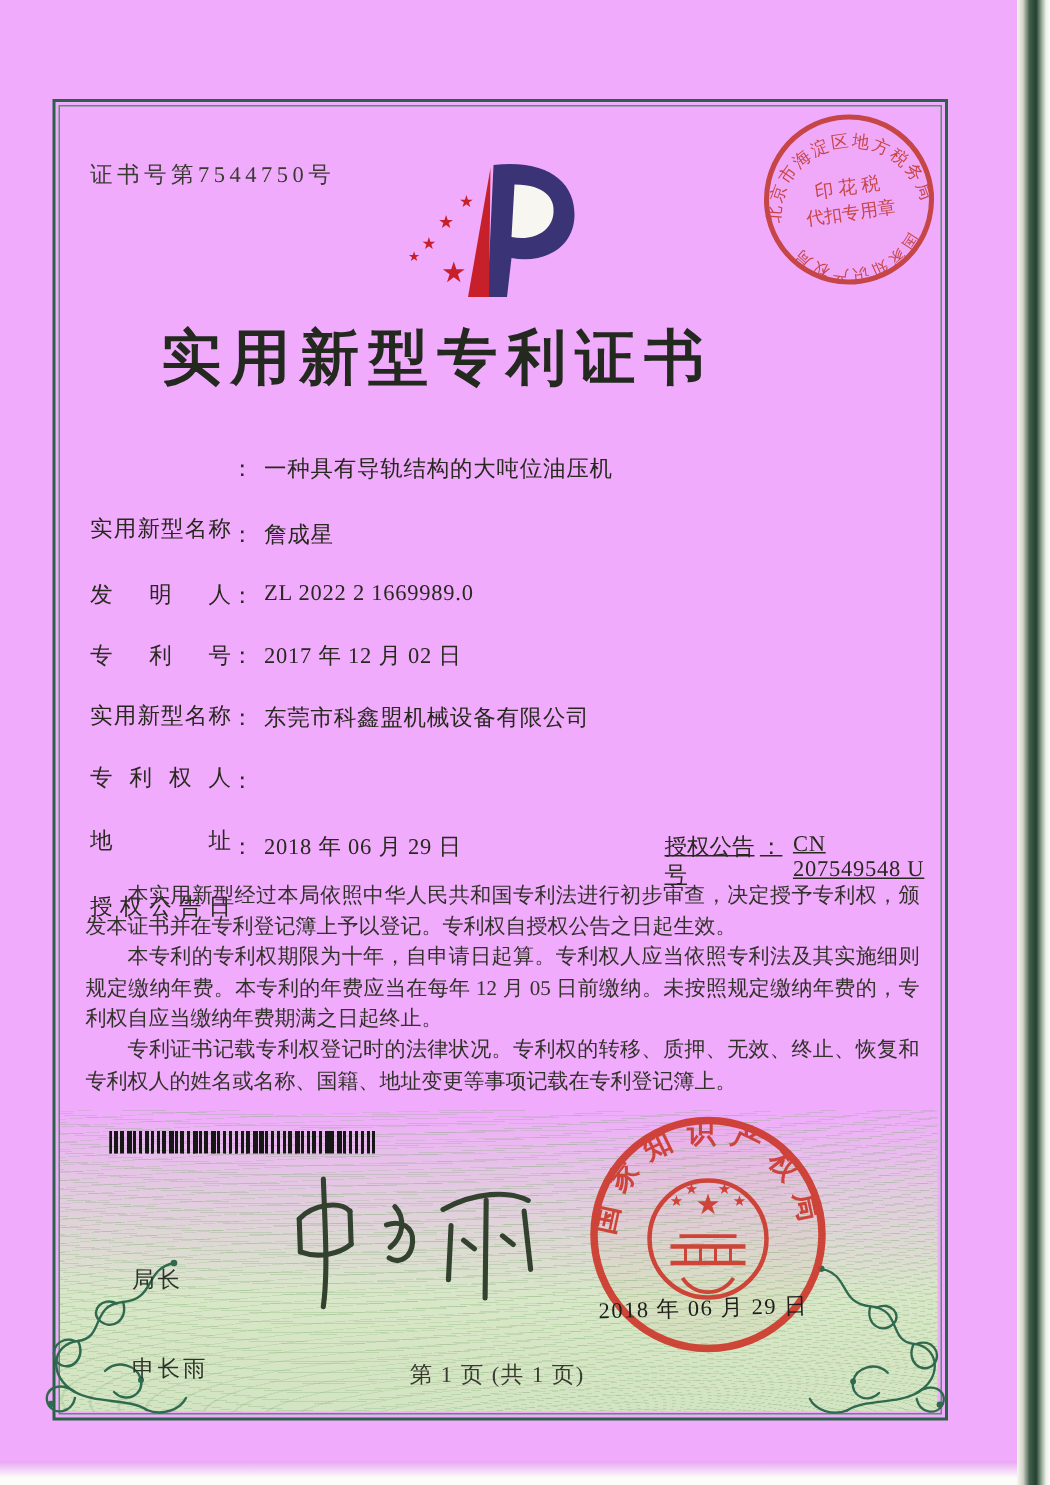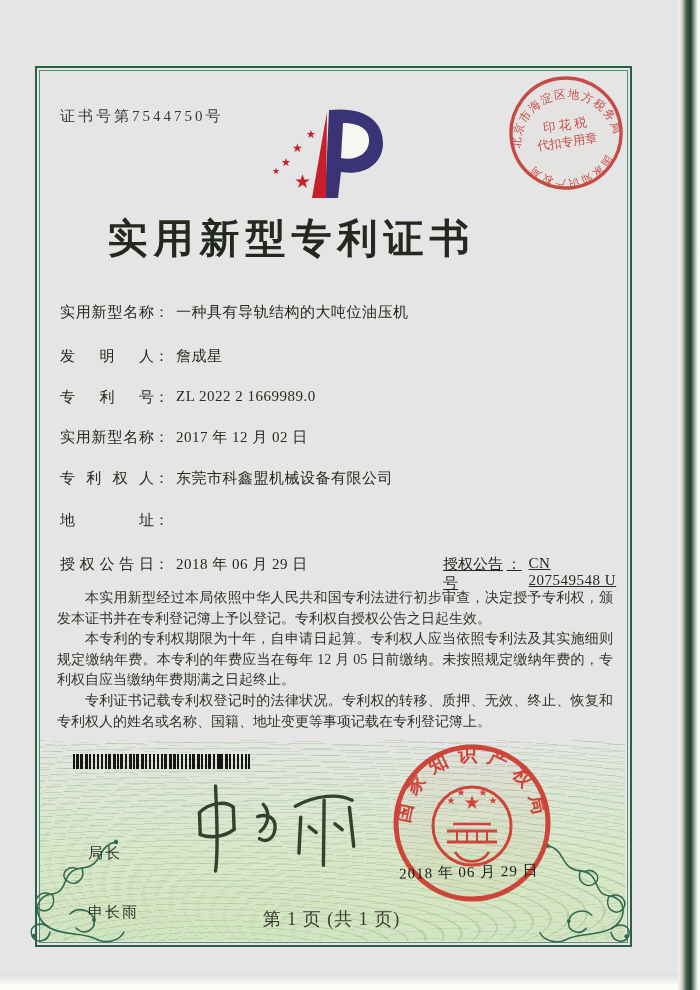--- a/index.html
+++ b/index.html
@@ -1,18 +1,18 @@
 <!DOCTYPE html>
 <html><head>
 <meta charset="utf-8">
 <style>
   html,body{margin:0;padding:0;}
   .page{
     position:relative;width:700px;height:990px;overflow:hidden;
-    background:#e5e5e5;
+    background:#f0abfc;
     font-family:"Liberation Serif","DejaVu Serif",serif;
     color:#2a2a24;
   }
   .abs{position:absolute;}
   
   .edge-strip{
     right:0;top:0;width:22px;height:990px;z-index:9;
     background:linear-gradient(90deg,#f8f6f0 0%,#d4d4c9 18%,#41604c 38%,#24402f 58%,#9fb3a0 76%,#f0f1e9 88%,#fdfdfa 100%);
   }
   .edge-bottom{
@@ -36,21 +36,21 @@
       linear-gradient(180deg, rgba(216,232,203,0) 0%, rgba(214,230,199,0.45) 22%, #d8e7c7 62%, #d3e4c2 100%);
   }
   .cert-no{
     left:60px;top:107px;font-size:15px;letter-spacing:3px;color:#3a3a33;z-index:3;
   }
   .title{
     left:19px;top:211px;width:545px;text-align:center;z-index:3;
     font-size:40px;font-weight:700;letter-spacing:6px;color:#23291f;
   }
   .row{left:60px;width:565px;font-size:15px;z-index:3;color:#28281f;display:flex;align-items:flex-start;}
-  .flabel{display:inline-block;width:94px;text-align:justify;text-align-last:justify;white-space:normal;flex:none;}
+  .flabel{display:inline-block;width:94px;text-align:justify;text-align-last:justify;white-space:normal;flex:none;margin-top:40px;}
   .colon{flex:none;}
   .fvalue{margin-left:7px;letter-spacing:0.5px;}
   .addr .fvalue{width:400px;line-height:22px;}
   .rpair{left:383px;top:0;position:absolute;display:flex;font-size:15px;text-decoration:underline;}
   .body-text{
     left:57px;top:588px;width:556px;z-index:3;
     font-size:14px;line-height:20.6px;text-align:justify;color:#32322a;
   }
   .body-text p{margin:0;text-indent:2em;}
   .barcode{
@@ -61,21 +61,21 @@
       repeating-linear-gradient(90deg,rgba(0,0,0,0) 0 3px,#161616 3px 4px,rgba(0,0,0,0) 4px 11px);
   }
   .director{left:88px;top:804px;z-index:3;font-size:15px;color:#2c332b;}
   .director div{margin-bottom:11px;letter-spacing:2px;margin-top:40px;}
   .sig{left:180px;top:776px;z-index:3;transform:rotate(-2deg);}
   .seal{left:387px;top:738px;z-index:3;opacity:0.93;}
   .seal-date{
     left:399px;top:863px;z-index:4;font-size:15px;color:#1d1d1a;letter-spacing:1px;transform:rotate(-1.5deg);
   }
   .footer{
-    left:35px;top:907px;width:593px;text-align:center;z-index:3;font-size:18px;color:#3a3a30;letter-spacing:1px;
+    left:35px;top:907px;width:593px;text-align:center;z-index:3;font-size:15px;color:#3a3a30;letter-spacing:1px;
   }
   .tax-stamp{left:505px;top:72px;z-index:3;transform:rotate(-8deg);opacity:0.9;}
   .flourish{z-index:2;}
   .logo{left:268px;top:108px;z-index:3;}
 </style>
 </head>
 <body>
 
 <div class="page">
 

